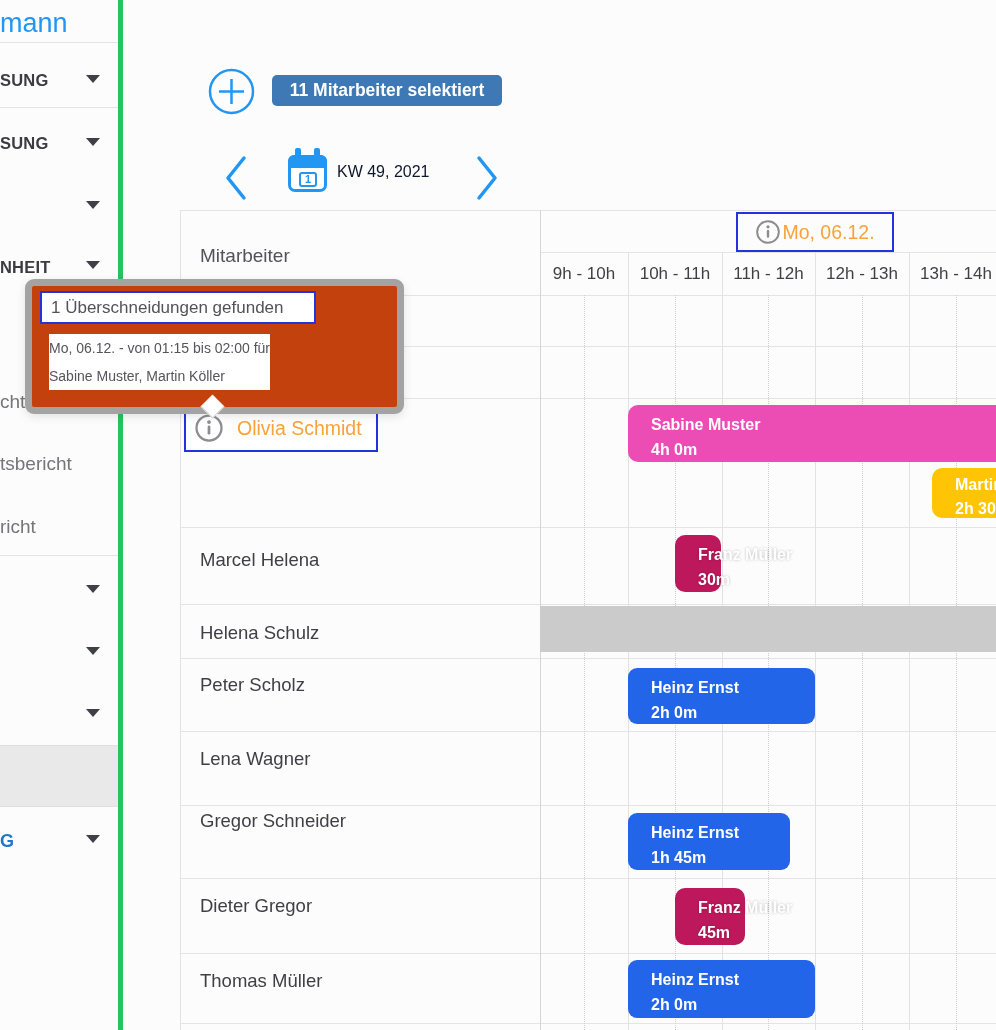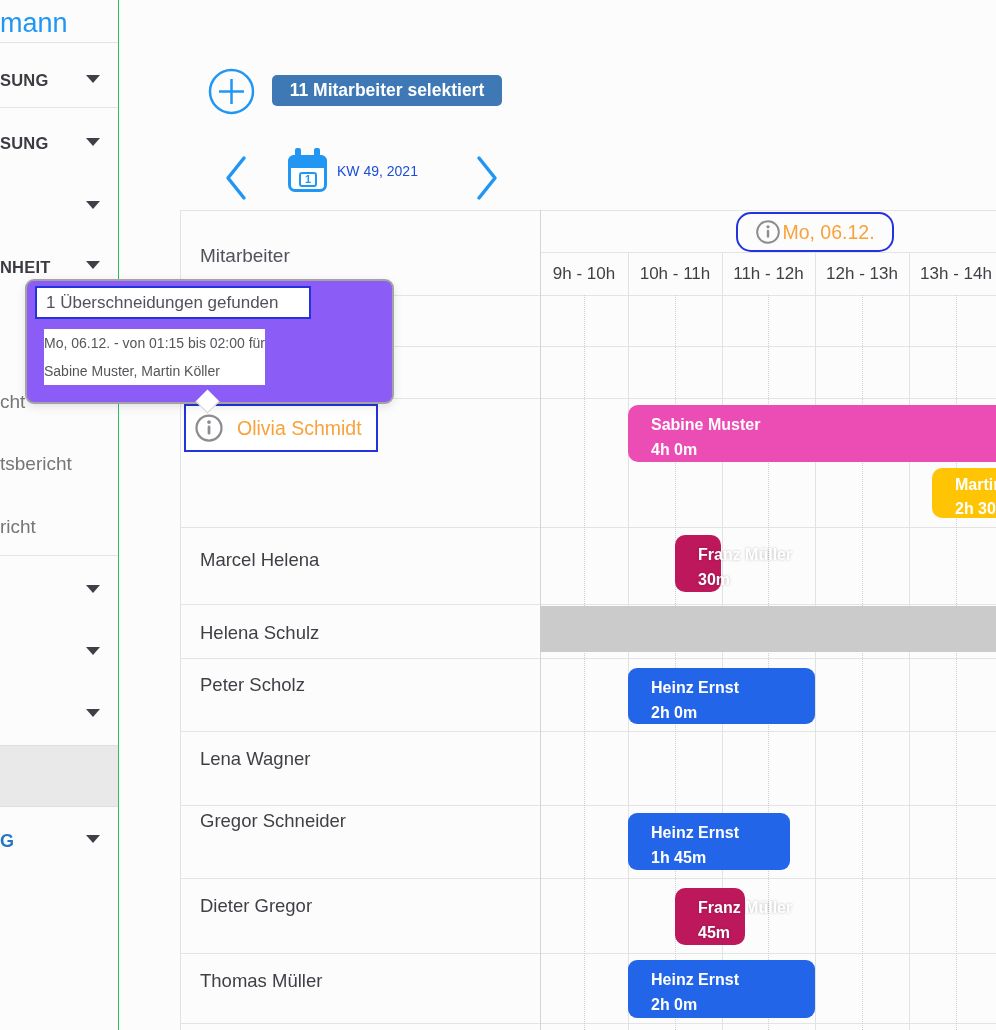--- a/index.html
+++ b/index.html
@@ -7,33 +7,33 @@
     width:996px;height:1030px;overflow:hidden;
     font-family:"Liberation Sans",sans-serif;
     background:#fcfcfc;color:#3f3f46;
   }
   #app{position:relative;width:996px;height:1030px;overflow:hidden;}
   
   .hline{position:absolute;height:1px;background:#e4e4e4;}
   .vline{position:absolute;width:1px;background:#e2e2e2;}
   .vdots{position:absolute;width:0;border-left:1px dotted #cfcfcf;}
   
-  .sidebar{position:absolute;left:0;top:0;width:118px;height:1030px;background:#fcfcfc;border-right:1px solid #22c55e;}
+  .sidebar{position:absolute;left:0;top:0;width:118px;height:1030px;background:#fcfcfc;border-right:5px solid #22c55e;}
   .brand{position:absolute;left:0;top:8px;font-size:27px;color:#2196F3;white-space:nowrap;}
   .side-caps{position:absolute;left:0;font-size:16.5px;font-weight:bold;color:#3b3b41;letter-spacing:.2px;white-space:nowrap;}
   .side-gray{position:absolute;left:0;font-size:19px;color:#75757a;white-space:nowrap;margin-top:10px;}
   .side-blue{position:absolute;left:0;font-size:18px;font-weight:bold;color:#2176C7;white-space:nowrap;}
   .caret{position:absolute;left:86px;width:0;height:0;border-left:7px solid transparent;border-right:7px solid transparent;border-top:8px solid #3f3f46;}
   .side-band{position:absolute;left:0;top:745px;width:118px;height:60px;background:#e9e9e9;border-top:1px solid #dedede;border-bottom:1px solid #dedede;}
   
   .plus-btn{position:absolute;left:208px;top:68px;width:47px;height:47px;cursor:pointer;}
   .badge{position:absolute;left:272px;top:75px;width:230px;height:31px;background:#3E79B6;color:#fff;
          font-size:17.5px;font-weight:bold;text-align:center;line-height:31px;border-radius:5px;}
   .chev{position:absolute;width:26px;height:46px;cursor:pointer;}
-  .week-label{position:absolute;left:337px;top:163px;font-size:14px;color:#1d4ed8;white-space:nowrap;}
+  .week-label{position:absolute;left:337px;top:163px;font-size:16px;color:#0f172a;white-space:nowrap;}
   .cal{position:absolute;left:288px;top:148px;width:39px;height:44px;cursor:pointer;}
   .cal .ear{position:absolute;top:0;width:6px;height:13px;background:#2196F3;border-radius:2px;}
   .cal .body{position:absolute;left:0;top:7px;width:39px;height:37px;border:3px solid #2196F3;border-radius:7px;box-sizing:border-box;background:#fff;}
   .cal .band{position:absolute;left:0;top:7px;width:39px;height:13px;background:#2196F3;border-radius:6px 6px 0 0;}
   .cal .daybox{position:absolute;left:11px;top:24px;width:18px;height:15px;border:2px solid #2196F3;border-radius:3px;box-sizing:border-box;
                color:#2196F3;font-size:11px;font-weight:bold;text-align:center;line-height:11px;}
   
   .col-header{position:absolute;left:200px;top:245px;font-size:19px;color:#52525B;}
   .time-cell{position:absolute;top:252px;height:43px;line-height:43px;text-align:center;font-size:17px;color:#3f3f46;}
   .emp-name{position:absolute;left:200px;font-size:18.5px;color:#3f3f46;white-space:nowrap;cursor:pointer;}
@@ -42,21 +42,21 @@
   .flag-text{color:#F9A23B;font-size:19.5px;white-space:nowrap;}
   
   .bar{position:absolute;color:#fff;font-weight:bold;font-size:16px;line-height:25px;
        padding:7px 0 0 23px;box-sizing:border-box;border-radius:9px;white-space:nowrap;z-index:10;cursor:pointer;}
   .bar.pink{background:#EC4DB5;border-radius:10px;}
   .bar.yellow{background:#FFC404;border-radius:10px;}
   .bar.cyan{background:#be185d;border-radius:10px;overflow:visible;text-shadow:0 0 3px rgba(0,0,0,0.25);}
   .bar.blue{background:#2365E9;}
   .bar.blocked{background:#CBCBCB;border-radius:0;padding:0;}
   
-  .tooltip{position:absolute;left:25px;top:279px;width:365px;height:121px;background:#8b5cf6;border:2px solid #a3a3a3;
+  .tooltip{position:absolute;left:25px;top:279px;width:365px;height:121px;background:#c2410c;border:7px solid #a3a3a3;
            border-radius:9px;box-shadow:0 3px 10px rgba(0,0,0,0.10);z-index:50;}
   .tooltip .arrow{position:absolute;left:172px;top:112px;width:16px;height:16px;background:#fff;
                   border-right:1px solid #d4d4d4;border-bottom:1px solid #d4d4d4;transform:rotate(45deg);}
   .tooltip .titlebox{position:absolute;left:8px;top:5px;width:276px;height:33px;border:2px solid #2433DC;box-sizing:border-box;
                      font-size:17px;color:#52525B;line-height:29px;padding-left:9px;background:#fff;}
   .tooltip .body{position:absolute;left:17px;top:48px;font-size:14px;color:#55555a;line-height:28px;background:#fff;}
   .z20{z-index:20;}
 </style>
 </head>
 <body>
@@ -168,21 +168,21 @@
 
     <div class="vdots" style="left:584px;top:295px;height:735px;"></div>
     <div class="vdots" style="left:675px;top:295px;height:735px;"></div>
     <div class="vdots" style="left:768px;top:295px;height:735px;"></div>
     <div class="vdots" style="left:862px;top:295px;height:735px;"></div>
     <div class="vdots" style="left:956px;top:295px;height:735px;"></div>
   </div>
 
   <div class="col-header">Mitarbeiter</div>
 
-  <div class="flagbox z20" style="left:736px;top:212px;width:158px;height:40px;justify-content:center;gap:1px;border-radius:15px;">
+  <div class="flagbox z20" style="left:736px;top:212px;width:158px;height:40px;justify-content:center;gap:1px;">
     <svg width="26" height="26" viewBox="0 0 24 24">
       <circle cx="12" cy="12" r="10" fill="none" stroke="#8C8C91" stroke-width="1.8"></circle>
       <circle cx="12" cy="7.2" r="1.5" fill="#8C8C91"></circle>
       <rect x="10.9" y="10" width="2.2" height="7.2" rx="1.1" fill="#8C8C91"></rect>
     </svg>
     <span class="flag-text">Mo, 06.12.</span>
   </div>
 
   <div class="time-cell" style="left:540px;width:88px;">9h - 10h</div>
   <div class="time-cell" style="left:628px;width:94px;">10h - 11h</div>

